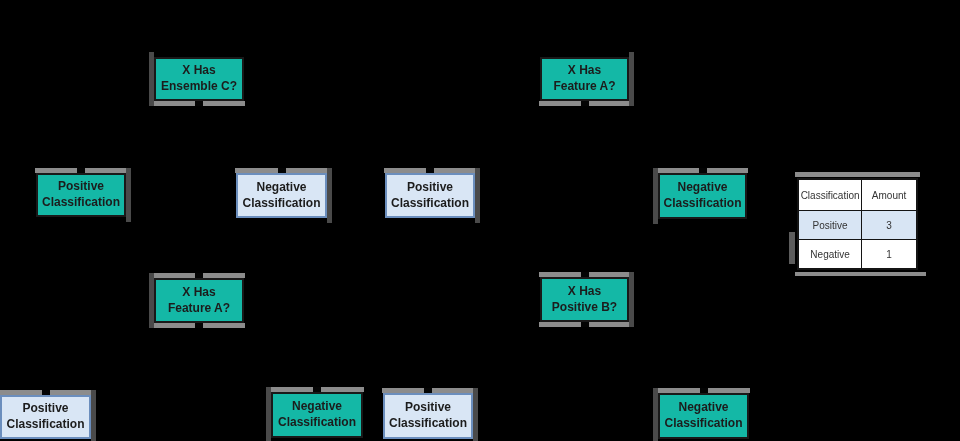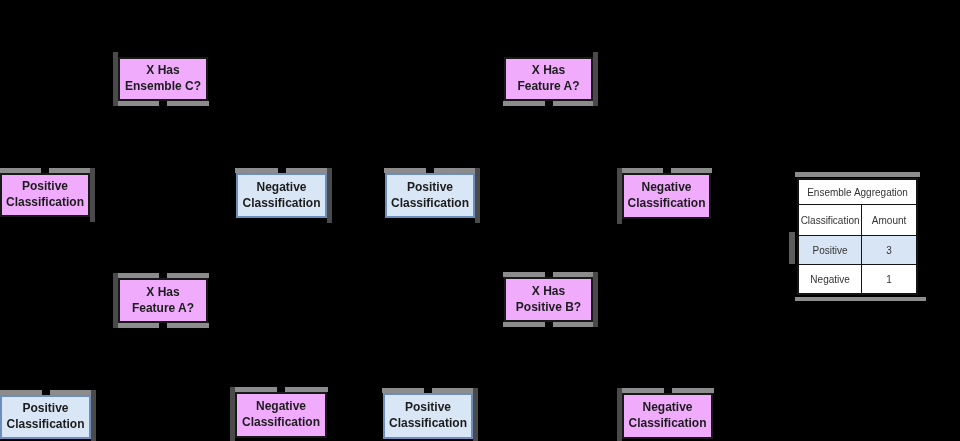--- a/index.html
+++ b/index.html
@@ -6,21 +6,21 @@
   #canvas{
     position:relative;width:960px;height:441px;background:#000;overflow:hidden;
     font-family:"Liberation Sans",sans-serif;
   }
   
   .node{
     position:absolute;box-sizing:border-box;
     display:flex;flex-direction:column;align-items:center;justify-content:center;
     text-align:center;font-weight:bold;font-size:12px;line-height:1.3;color:#1c1c1c;
   }
-  .variant-white{background:#f0abfc;border:2px solid #191919;}
+  .variant-white{background:#14b8a6;border:2px solid #191919;margin-left:36px;}
   .variant-blue{background:#d9e6f5;border:2px solid #6b8ebd;}
   
   .strip{position:absolute;left:-3px;right:-3px;height:5px;background:#8c8c8c;}
   .strip.top{top:-7px;}
   .strip.bottom{bottom:-7px;}
   .strip .tick{position:absolute;top:0;bottom:0;left:50%;margin-left:-4px;width:8px;background:#040404;}
   .bar{position:absolute;width:5px;top:-7px;bottom:-7px;background:#4a4a4a;}
   .bar.left{left:-7px;}
   .bar.right{right:-7px;}
   
@@ -45,21 +45,20 @@
 </head>
 <body>
 
 <div id="canvas">
 
   <div id="table-wrap" style="left: 797px; top: 178px; width: 121px;">
     <div class="tbl-strip-top"></div>
     <div class="tbl-bar-left"></div>
     <div class="tbl-strip-bottom"></div>
     <div class="tbl">
-      <div class="tbl-title">Ensemble Aggregation</div>
       <div class="tbl-row h-header">
         <div class="tbl-cell cell-c">Classification</div>
         <div class="tbl-cell cell-a">Amount</div>
       </div>
       <div class="tbl-row h-data row-blue">
         <div class="tbl-cell cell-c">Positive</div>
         <div class="tbl-cell cell-a">3</div>
       </div>
       <div class="tbl-row h-data">
         <div class="tbl-cell cell-c">Negative</div>

